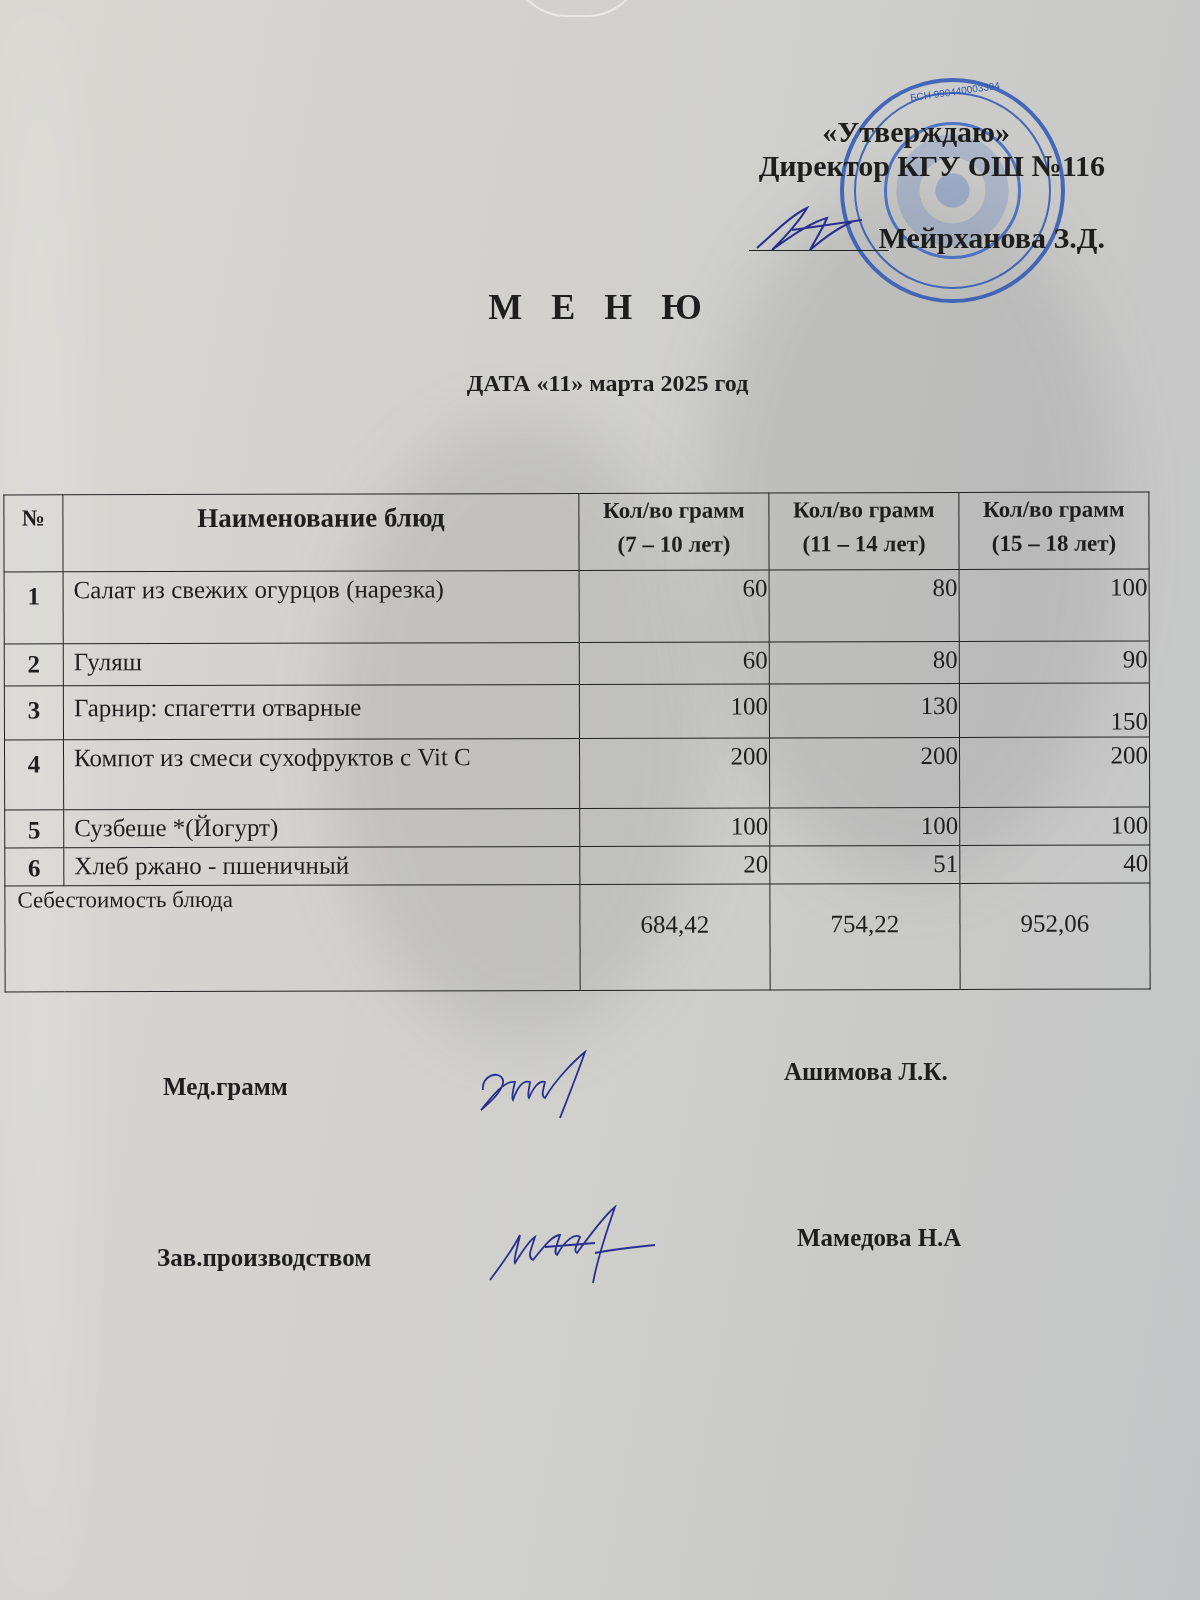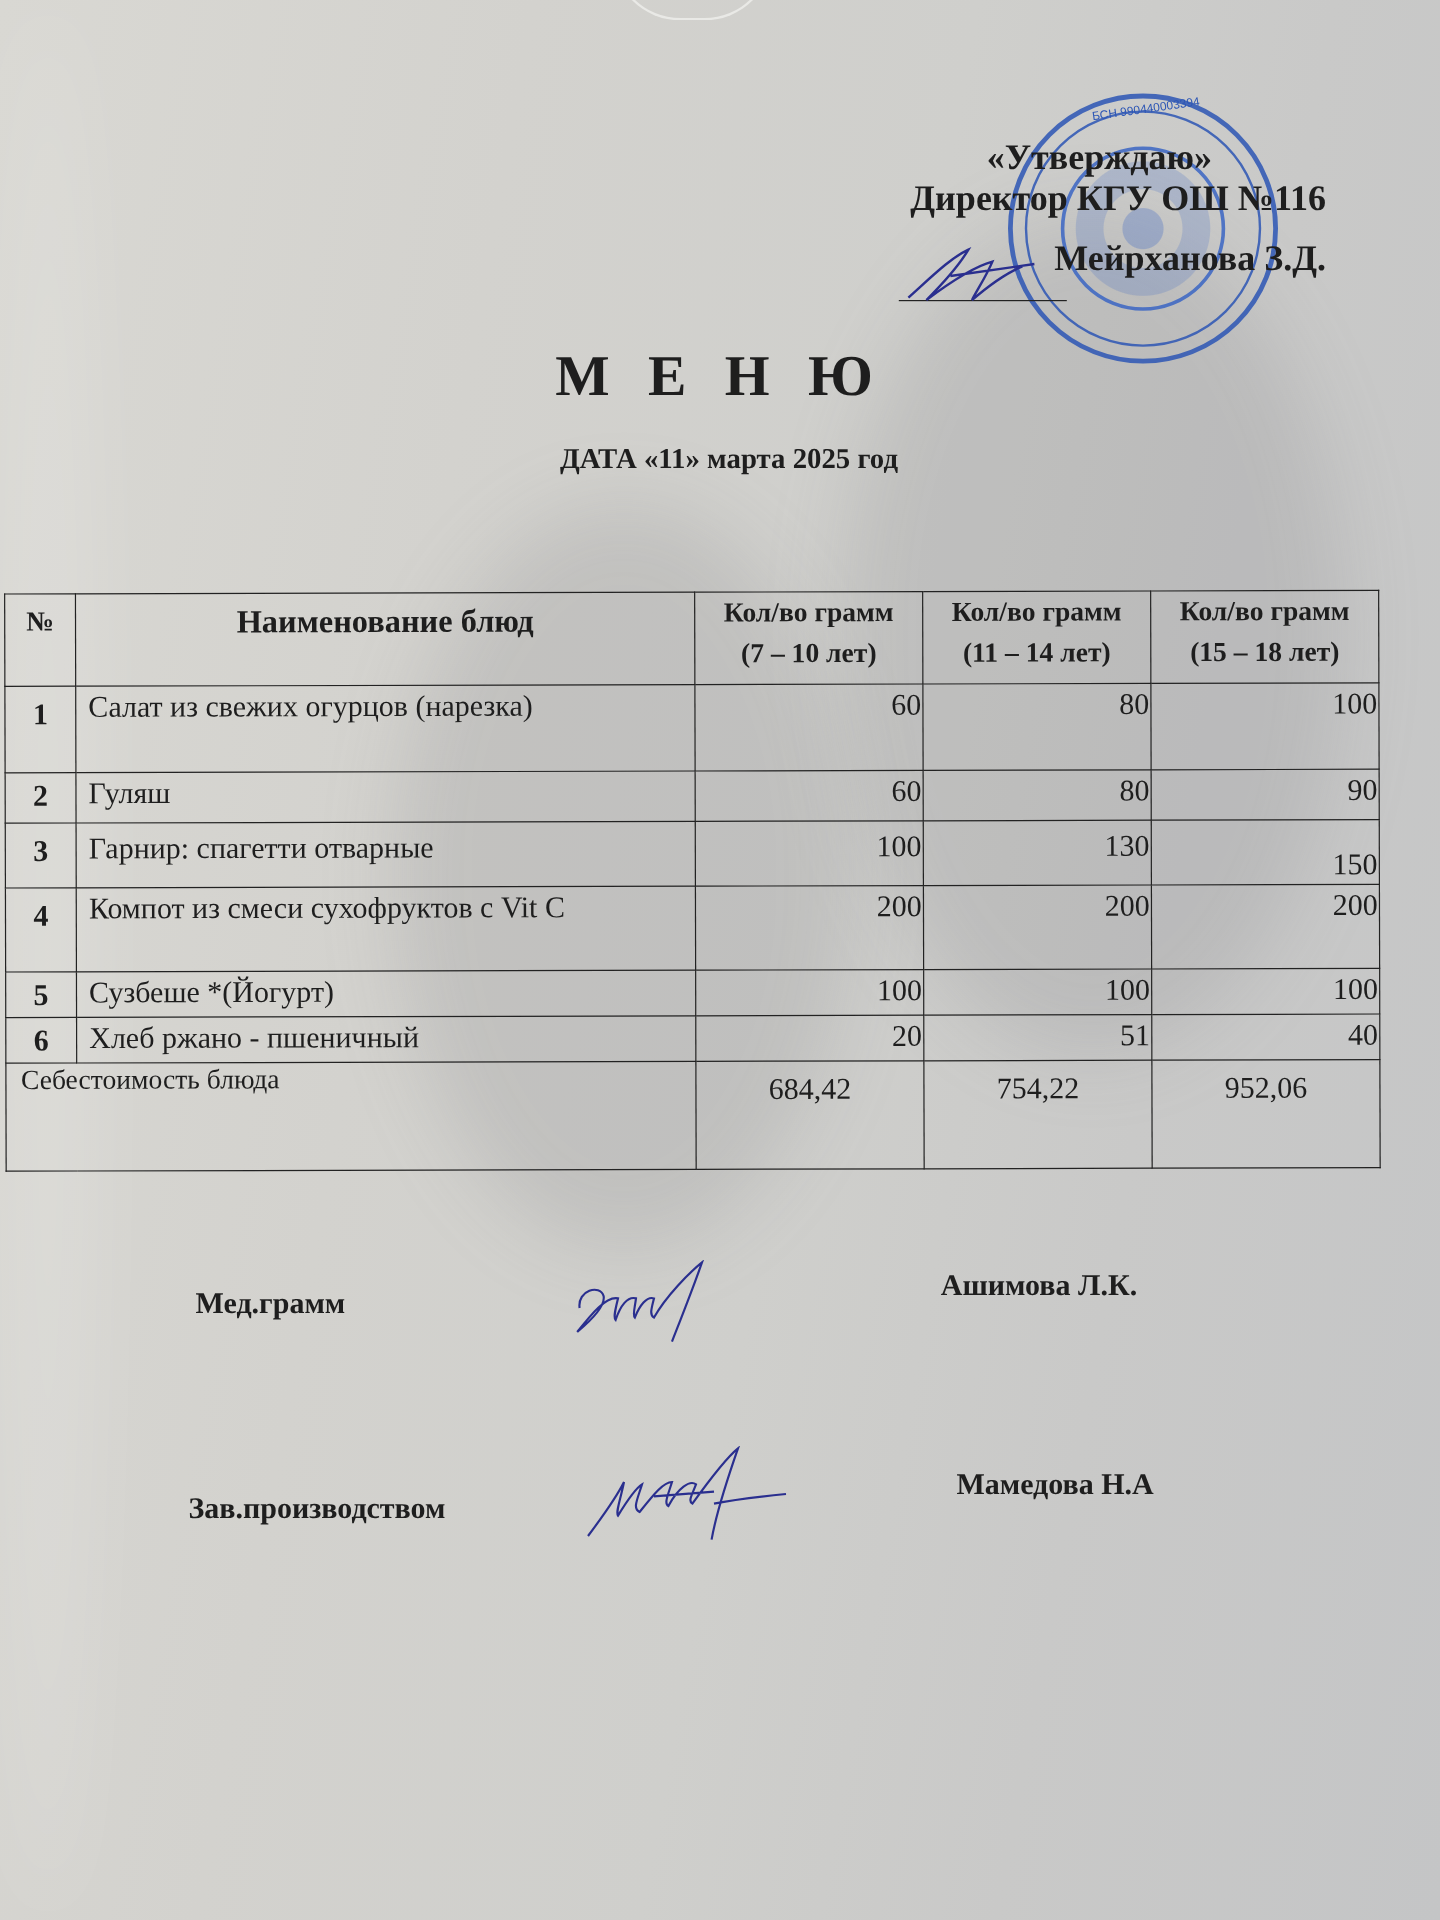--- a/index.html
+++ b/index.html
@@ -19,42 +19,42 @@
     border: 2px solid #e9e9e6; border-top: none; border-radius: 0 0 70px 70px;
   }
   .approve {
     position: absolute; right: 95px; top: 115px; text-align: right;
     font-weight: bold; font-size: 30px; line-height: 34px;
   }
   .approve .l1 { padding-right: 95px; }
   .approve .sigline {
     position: absolute; left: -10px; top: 135px; width: 140px; border-bottom: 1.5px solid #222;
   }
-  .approve .name { margin-top: 16px; }
+  .approve .name { margin-top: 38px; }
   .stamp {
     position: absolute; left: 840px; top: 78px; width: 225px; height: 225px;
     border-radius: 50%; border: 4px solid #2d56b5; box-sizing: border-box;
     opacity: 0.85;
   }
   .stamp::before {
     content: ""; position: absolute; inset: 10px; border: 2px solid #2d56b5; border-radius: 50%;
   }
   .stamp::after {
     content: ""; position: absolute; inset: 40px; border: 3px solid #3b66c4; border-radius: 50%;
     background: radial-gradient(circle, rgba(59,102,196,0.35) 0 18%, transparent 19% 35%, rgba(59,102,196,0.25) 36% 60%, transparent 61%);
   }
   .stamp-text {
     position: absolute; left: 880px; top: 86px; width: 150px; text-align: center;
     font-family: "Liberation Sans", sans-serif; font-size: 10px; color: #2d56b5;
     transform: rotate(-8deg);
   }
   .sig { position: absolute; }
   .title {
     position: absolute; left: 0; width: 1200px; top: 286px; text-align: center;
-    font-weight: bold; font-size: 48px; letter-spacing: 10px;
+    font-weight: bold; font-size: 36px; letter-spacing: 10px;
   }
   .date {
     position: absolute; left: 0; width: 1215px; top: 370px; text-align: center;
     font-weight: bold; font-size: 24px;
   }
   table.menu {
     position: absolute; left: 4px; top: 493px; width: 1146px;
     border-collapse: collapse; font-size: 25px;
     transform: rotate(-0.15deg);
   }
@@ -62,21 +62,21 @@
   table.menu th {
     font-weight: bold; font-size: 23px; line-height: 34px; padding: 0 4px; height: 70px; vertical-align: top;
   }
   table.menu th.name-h { font-size: 27px; vertical-align: top; padding-top: 6px; }
   table.menu td { vertical-align: top; line-height: 28px; }
   td.num { font-weight: bold; text-align: center; width: 50px; font-size: 25px; padding-top: 10px; }
   td.dish { padding: 4px 6px 2px 10px; width: 415px; }
   td.val { text-align: right; padding-top: 4px; }
   tr.total td { height: 78px; }
   td.total-label { vertical-align: bottom; font-size: 23px; padding: 0 0 8px 12px; }
-  td.total-val { vertical-align: middle; text-align: center; padding-top: 10px; }
+  td.total-val { vertical-align: middle; text-align: center; padding-top: 26px; }
   .role { position: absolute; font-weight: bold; font-size: 25px; }
 </style>
 </head>
 <body>
 
 <div class="shadow-blob" style="left:700px;top:180px;width:420px;height:700px;"></div>
 <div class="shadow-blob" style="left:330px;top:420px;width:380px;height:620px;"></div>
 <div class="shadow-blob" style="left:0;top:0;width:80px;height:1600px;background:rgba(255,255,255,0.15);"></div>
 <div class="plastic-ring"></div>
 

